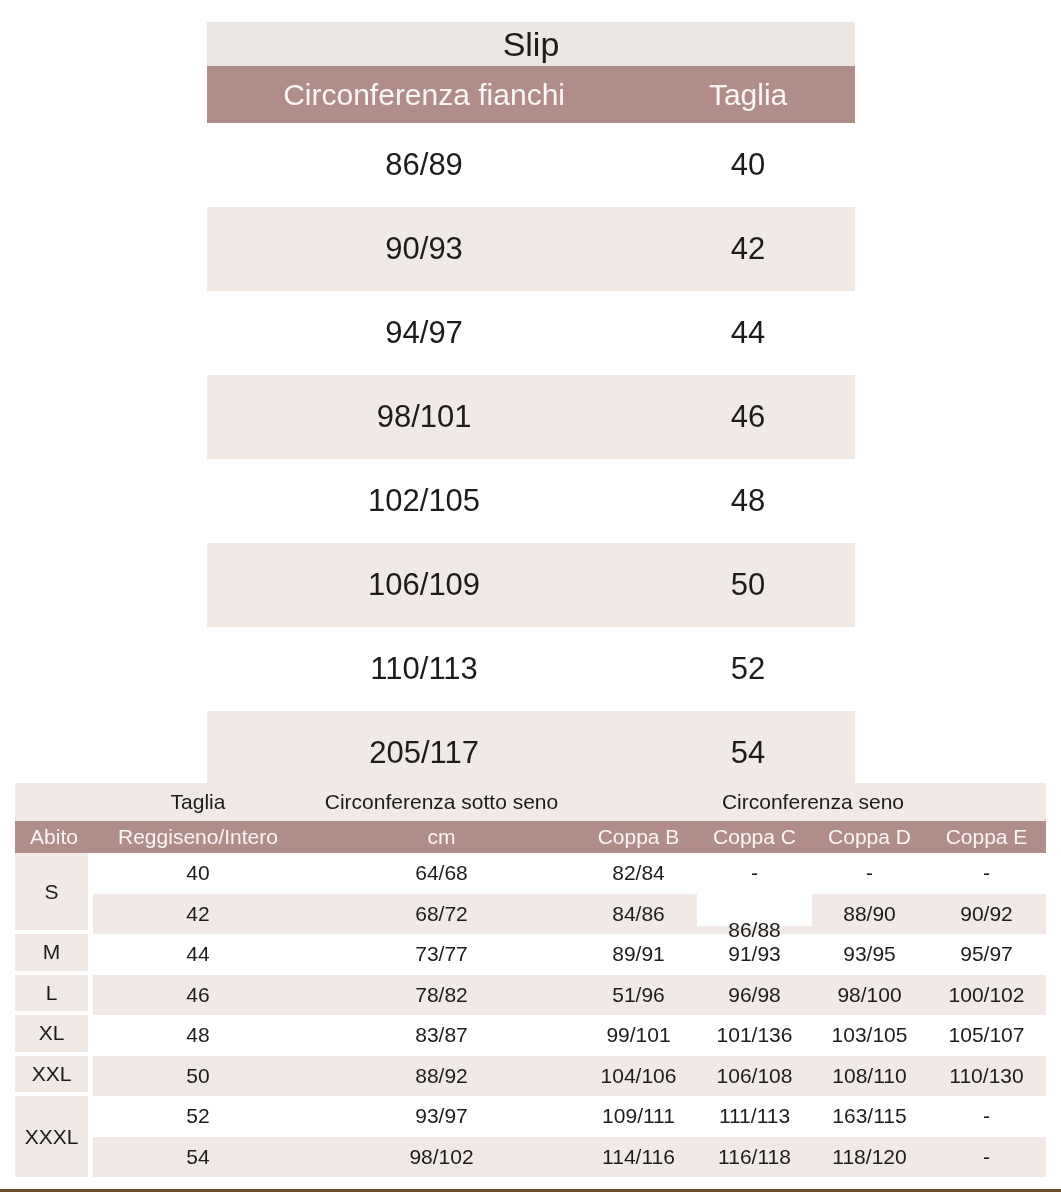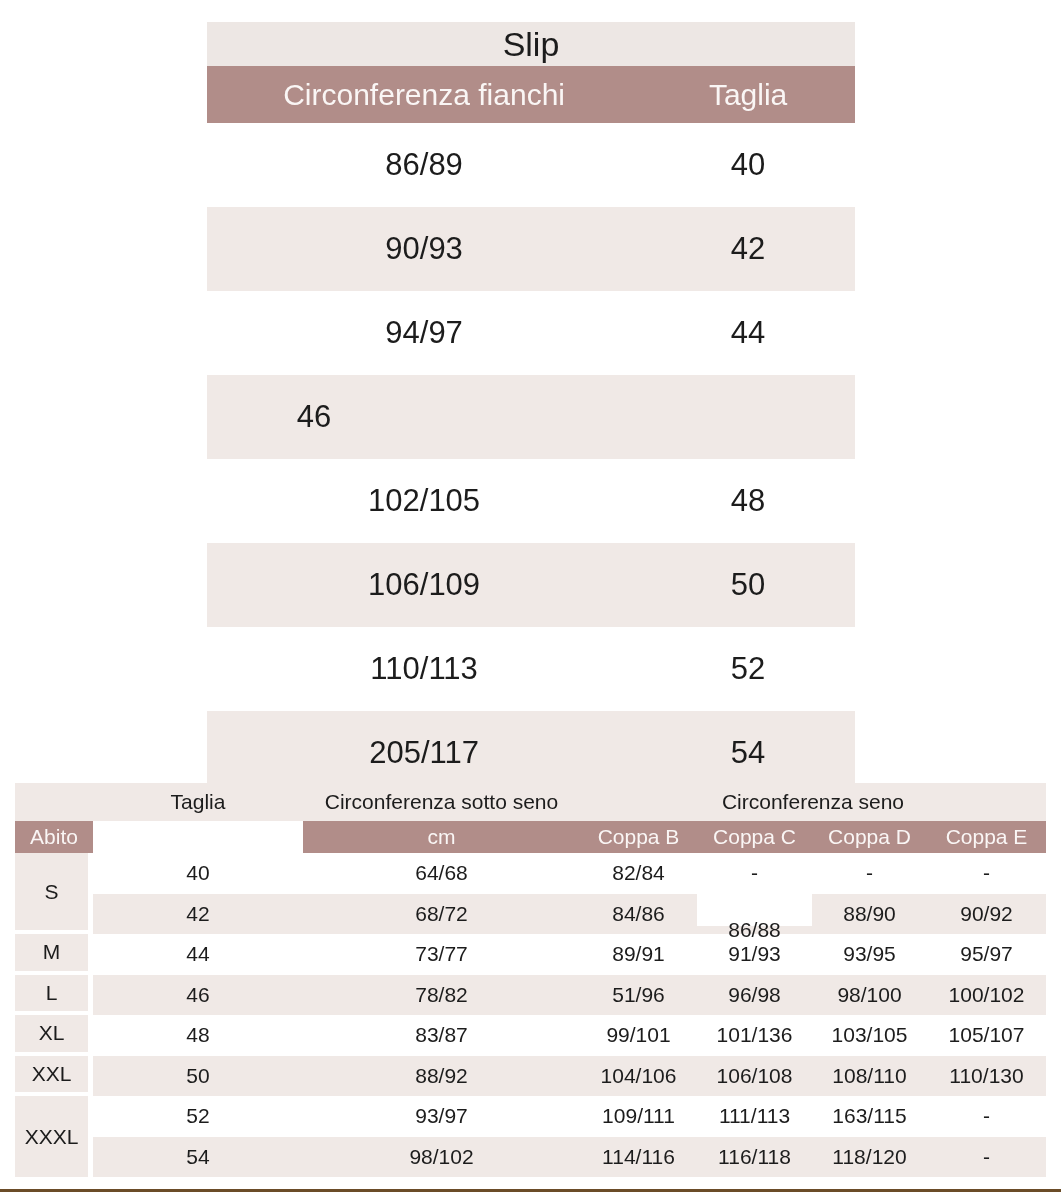--- a/index.html
+++ b/index.html
@@ -97,20 +97,21 @@
       </div>
       <div class="slip-row alt">
         <div class="slip-col-hips">90/93</div>
         <div class="slip-col-size">42</div>
       </div>
       <div class="slip-row">
         <div class="slip-col-hips">94/97</div>
         <div class="slip-col-size">44</div>
       </div>
       <div class="slip-row alt">
+        <div class="slip-col-hips">98/101</div>
         <div class="slip-col-size">46</div>
       </div>
       <div class="slip-row">
         <div class="slip-col-hips">102/105</div>
         <div class="slip-col-size">48</div>
       </div>
       <div class="slip-row alt">
         <div class="slip-col-hips">106/109</div>
         <div class="slip-col-size">50</div>
       </div>
@@ -126,20 +127,21 @@
 </div>
 
 <div class="bra-table">
 
   <div class="bra-cell bra-group-header" style="grid-row:1;grid-column:1;"></div>
   <div class="bra-cell bra-group-header" style="grid-row:1;grid-column:2;">Taglia</div>
   <div class="bra-cell bra-group-header" style="grid-row:1;grid-column:3;">Circonferenza sotto seno</div>
   <div class="bra-cell bra-group-header" style="grid-row:1;grid-column:4 / span 4;">Circonferenza seno</div>
 
   <div class="bra-cell bra-colhead" style="grid-row:2;grid-column:1;">Abito</div>
+  <div class="bra-cell bra-colhead" style="grid-row:2;grid-column:2;">Reggiseno/Intero</div>
   <div class="bra-cell bra-colhead" style="grid-row:2;grid-column:3;">cm</div>
   <div class="bra-cell bra-colhead" style="grid-row:2;grid-column:4;">Coppa B</div>
   <div class="bra-cell bra-colhead" style="grid-row:2;grid-column:5;">Coppa C</div>
   <div class="bra-cell bra-colhead" style="grid-row:2;grid-column:6;">Coppa D</div>
   <div class="bra-cell bra-colhead" style="grid-row:2;grid-column:7;">Coppa E</div>
 
 <div class="bra-cell abito-cell sep" style="grid-area: 3 / 1 / span 2;">S</div>
     <div class="bra-cell" style="grid-area: 3 / 2;">40</div>
     <div class="bra-cell" style="grid-area: 3 / 3;">64/68</div>
     <div class="bra-cell" style="grid-area: 3 / 4;">82/84</div>

